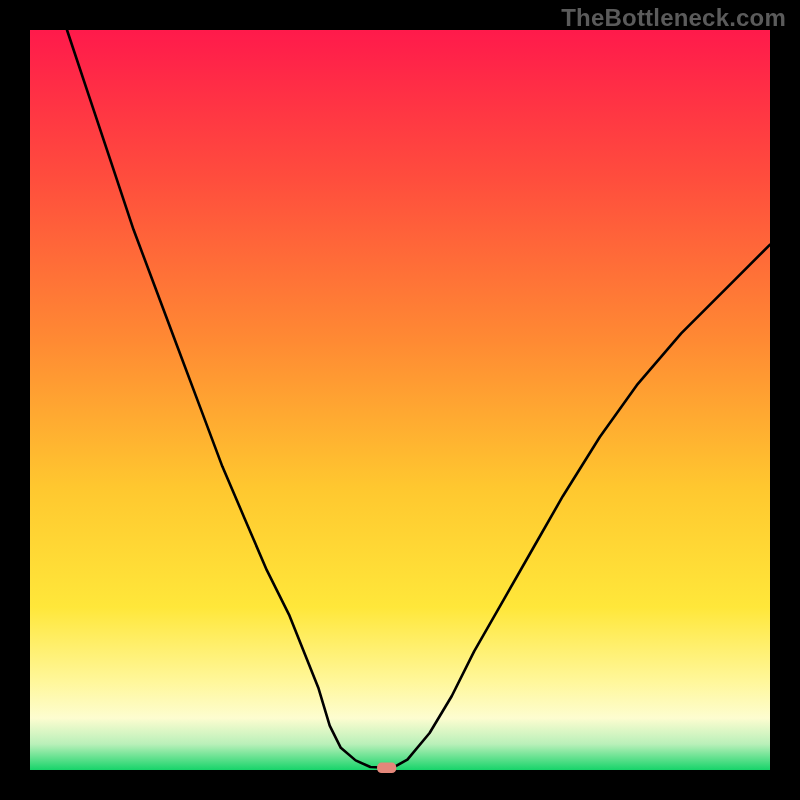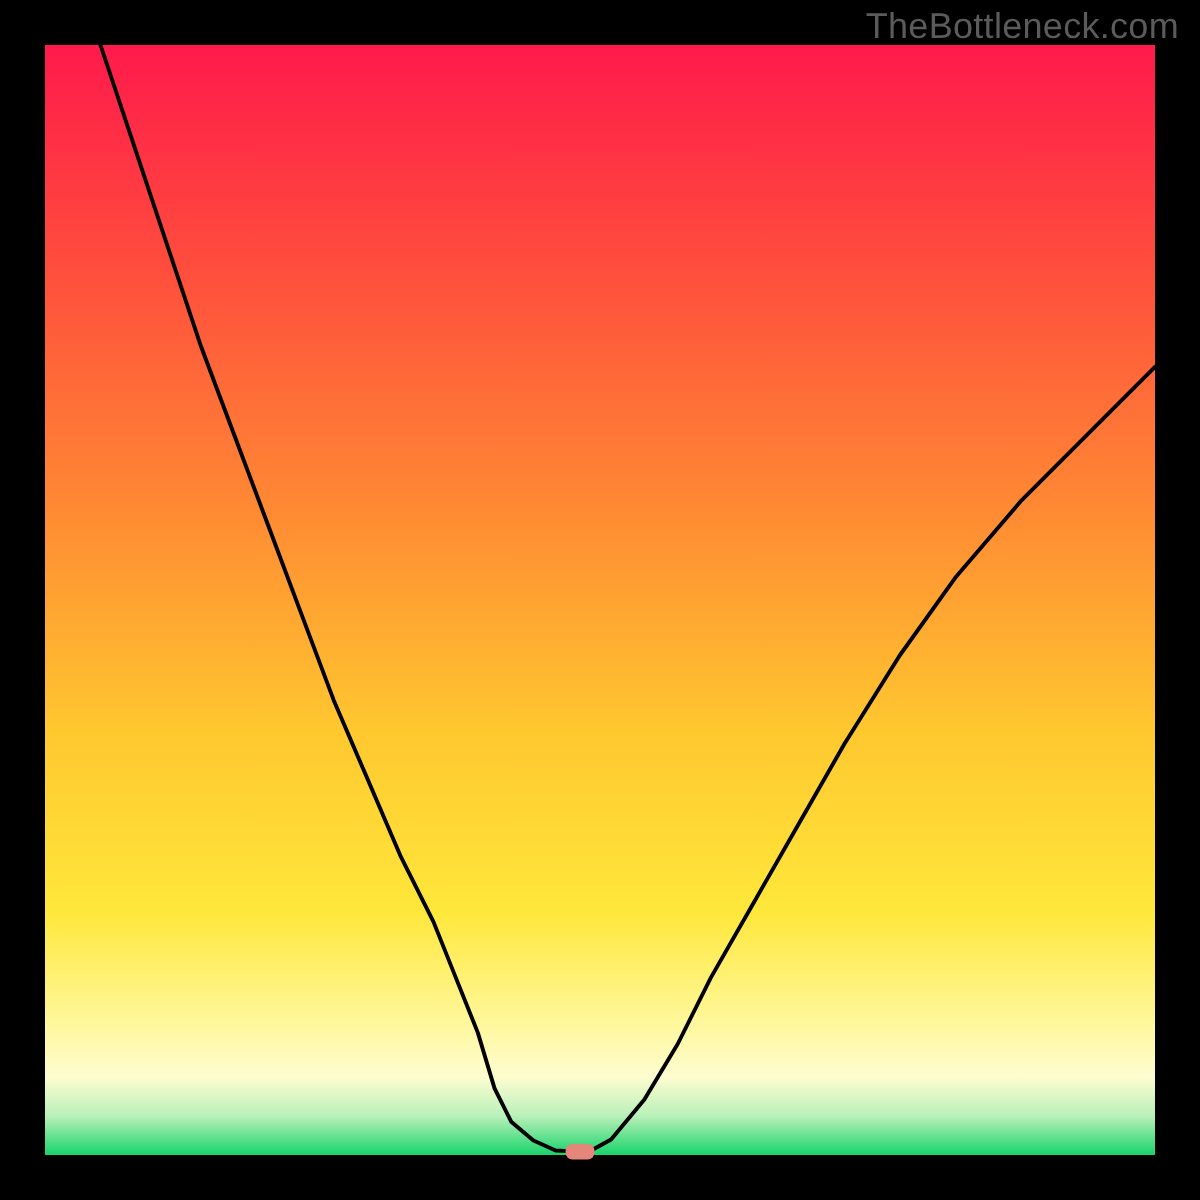--- a/index.html
+++ b/index.html
@@ -13,21 +13,21 @@
   .container {
     position: relative;
     width: 800px;
     height: 800px;
   }
   .watermark {
     position: absolute;
     top: 4px;
     right: 14px;
     font-size: 24px;
-    font-weight: 400;
+    font-weight: 700;
     color: #5b5b5b;
     letter-spacing: 0.2px;
     z-index: 10;
   }
   svg.plot {
     position: absolute;
     top: 0;
     left: 0;
     width: 800px;
     height: 800px;

